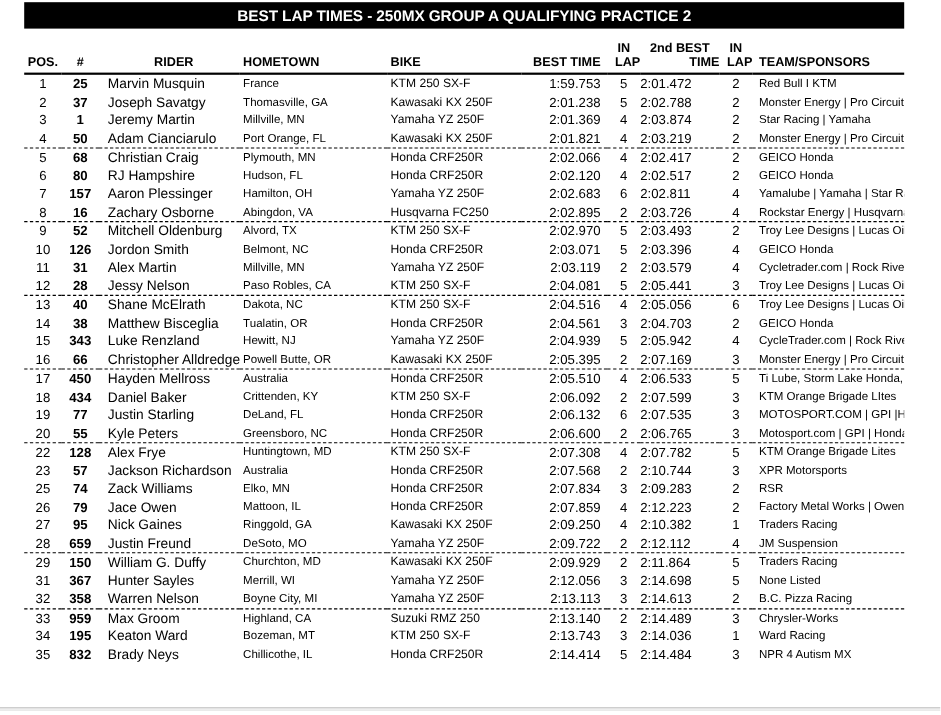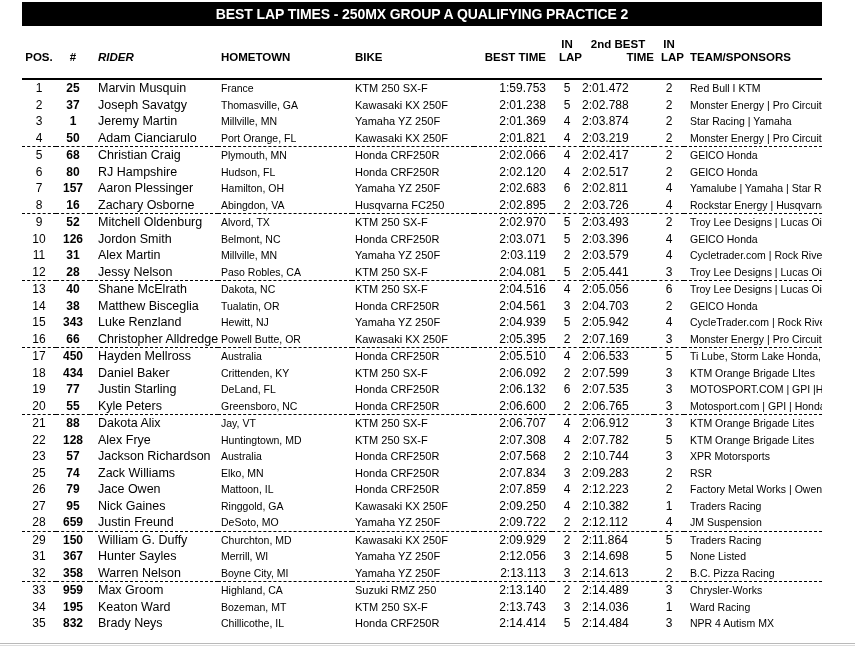--- a/index.html
+++ b/index.html
@@ -77,27 +77,27 @@
   thead th {
     font-size: 11.5px;
     font-weight: bold;
     padding: 0;
     vertical-align: bottom;
     line-height: 13px;
     white-space: nowrap;
   }
   thead tr.head-row th {
     border-bottom: 2px solid #000000;
-    padding-bottom: 14px;
+    padding-bottom: 2px;
     height: 34px;
   }
 
   th.h-pos { text-align: center; }
   th.h-num { text-align: center; }
-  th.h-rider { text-align: left; padding-left: 8px; font-style: italic; }
+  th.h-rider { text-align: center; padding-left: 8px; }
   th.h-town  { text-align: left; padding-left: 3px; }
   th.h-bike  { text-align: left; padding-left: 3px; }
   th.h-best  { text-align: right; padding-right: 6px; }
   th.h-lap   { text-align: center; }
   th.h-best2 { text-align: center; }
   th.h-team  { text-align: left; padding-left: 6px; }
 
   .stack { display: block; }
   .stack .l1 { display: block; }
   .stack .l2 { display: block; text-align: right; }
@@ -431,32 +431,20 @@
             <td class="rider">Kyle Peters</td>
             <td class="town">Greensboro, NC</td>
             <td class="bike">Honda CRF250R</td>
             <td class="best">2:06.600</td>
             <td class="lap">2</td>
             <td class="best2">2:06.765</td>
             <td class="lap">3</td>
             <td class="team">Motosport.com | GPI | Honda</td>
           </tr>
           <tr>
-            <td class="pos">21</td>
-            <td class="num">88</td>
-            <td class="rider">Dakota Alix</td>
-            <td class="town">Jay, VT</td>
-            <td class="bike">KTM 250 SX-F</td>
-            <td class="best">2:06.707</td>
-            <td class="lap">4</td>
-            <td class="best2">2:06.912</td>
-            <td class="lap">3</td>
-            <td class="team">KTM Orange Brigade Lites</td>
-          </tr>
-          <tr>
             <td class="pos">22</td>
             <td class="num">128</td>
             <td class="rider">Alex Frye</td>
             <td class="town">Huntingtown, MD</td>
             <td class="bike">KTM 250 SX-F</td>
             <td class="best">2:07.308</td>
             <td class="lap">4</td>
             <td class="best2">2:07.782</td>
             <td class="lap">5</td>
             <td class="team">KTM Orange Brigade Lites</td>

